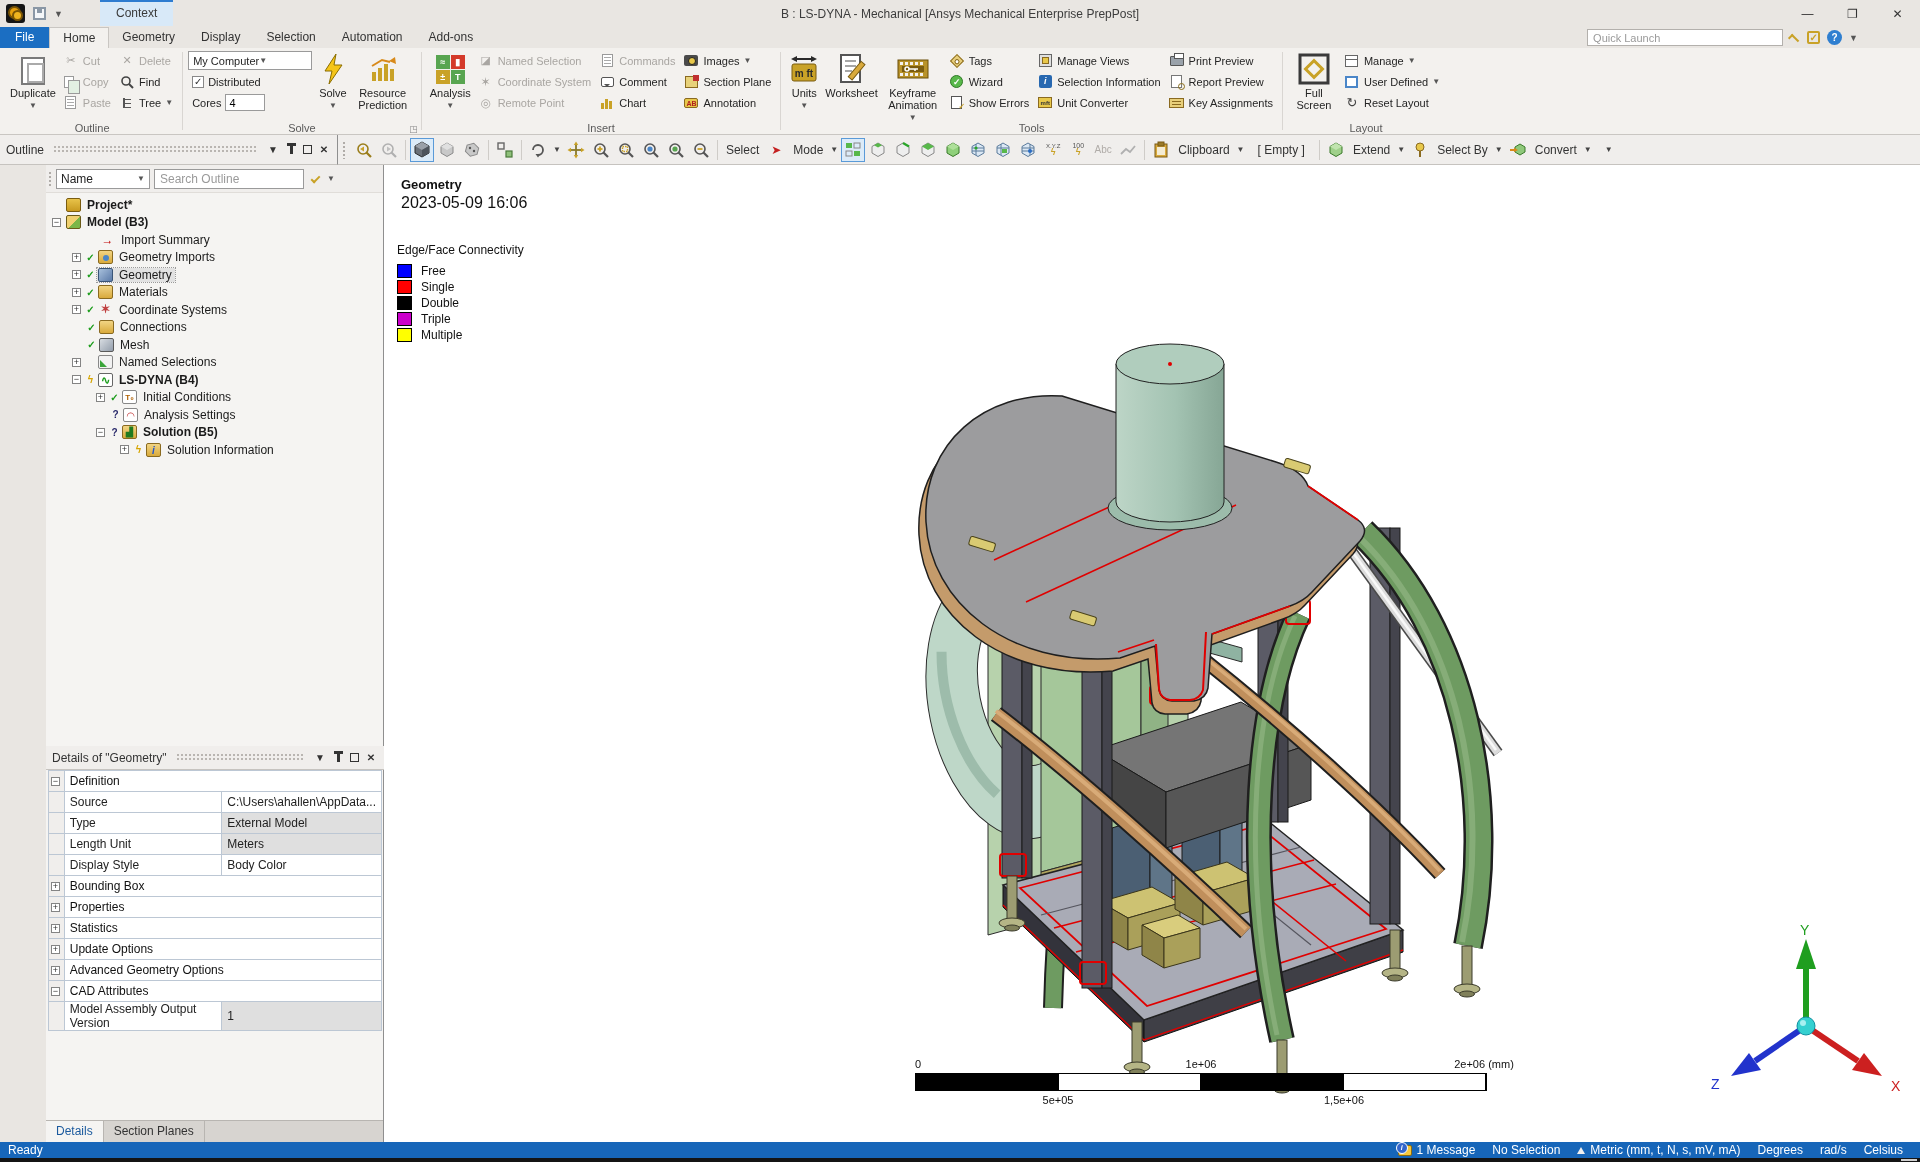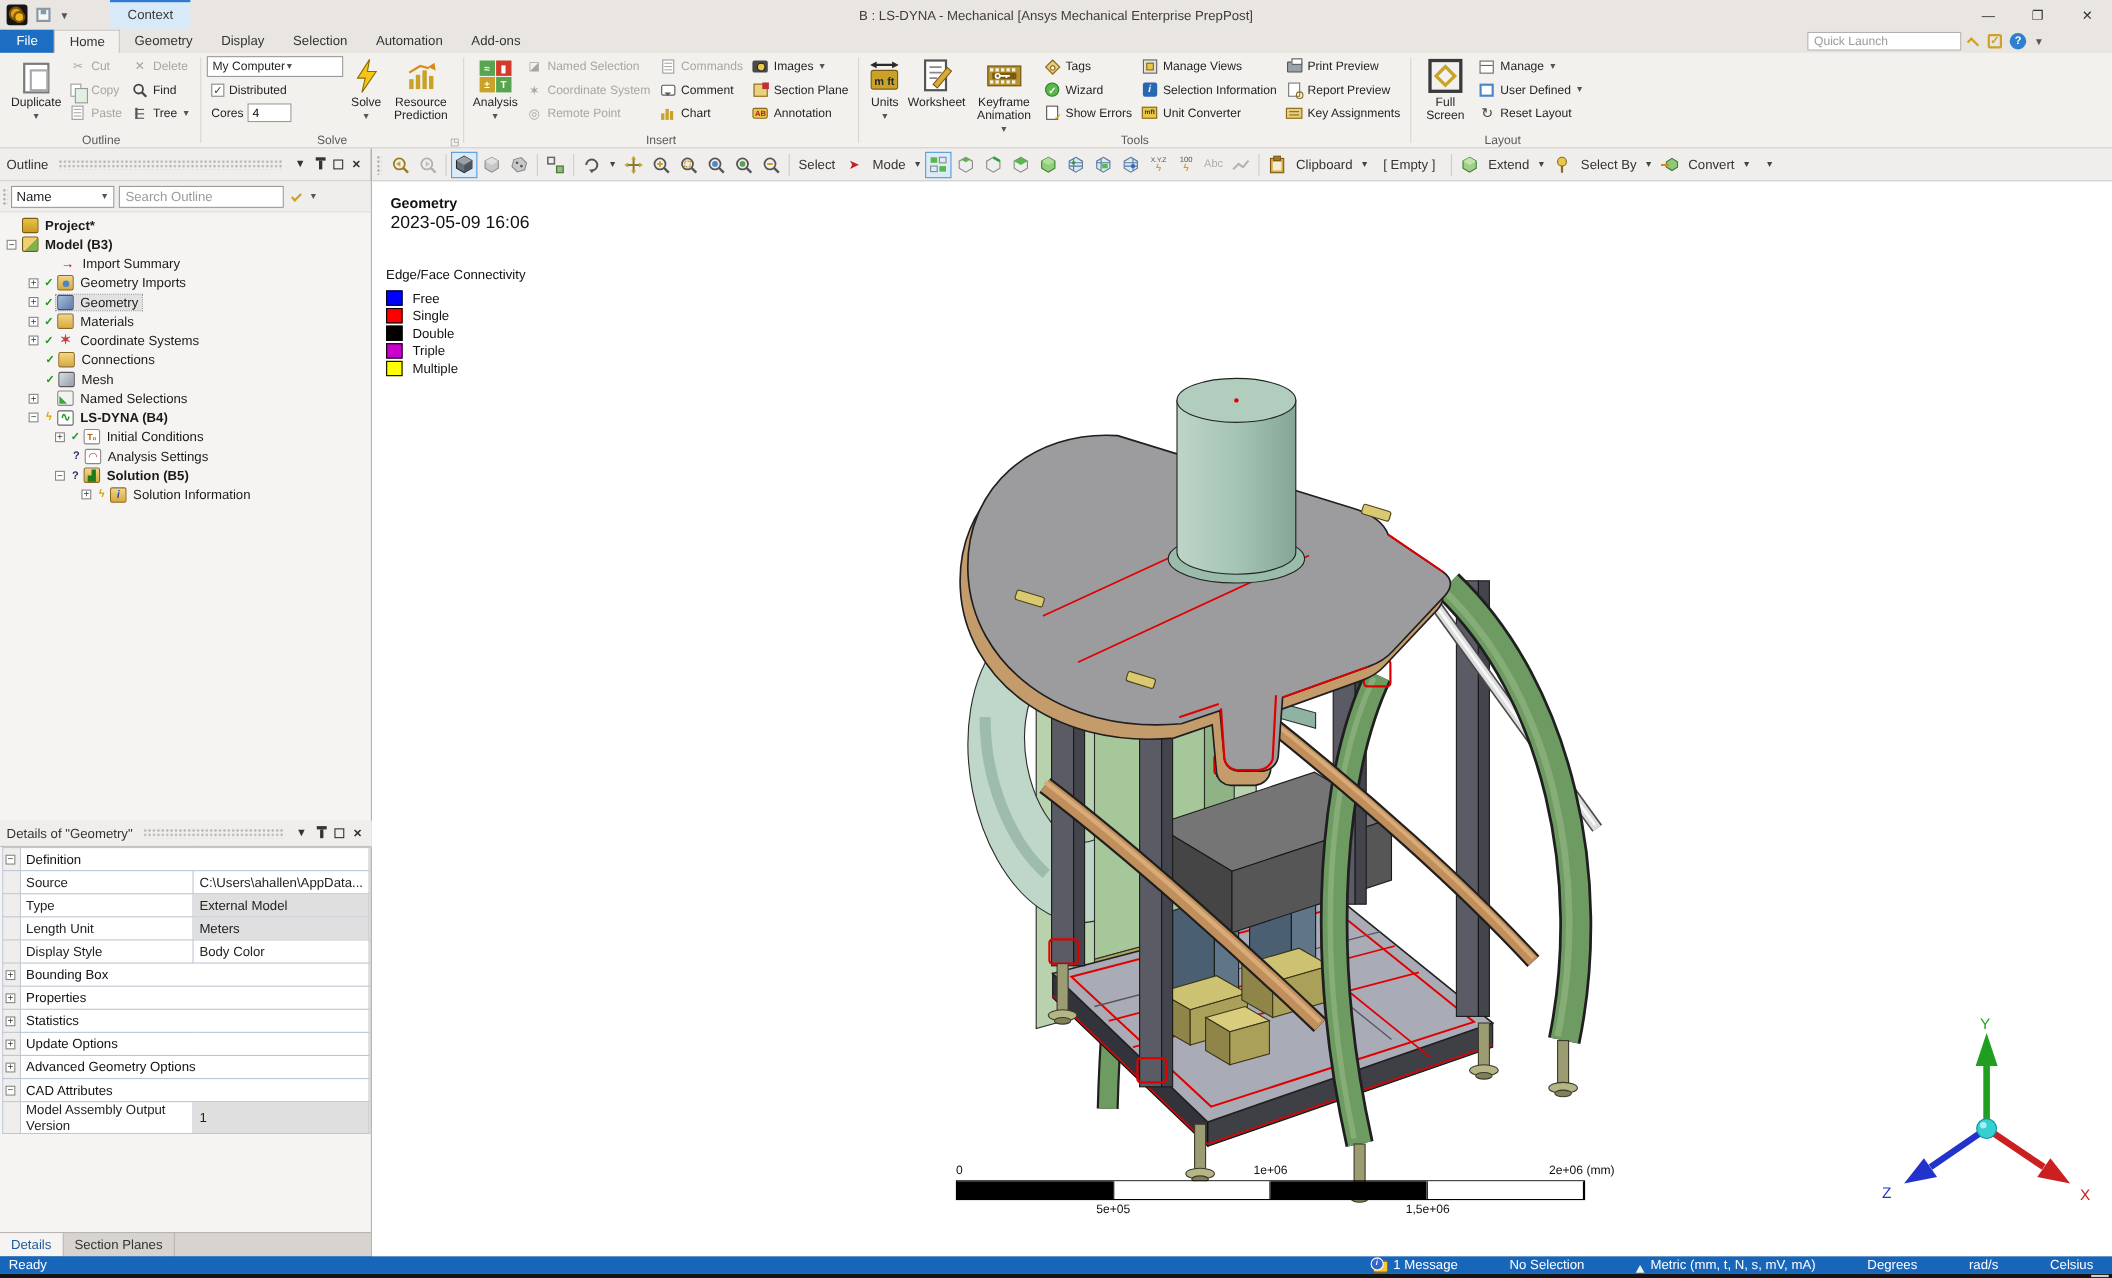--- a/index.html
+++ b/index.html
@@ -21,21 +21,21 @@
   .win-title { position:absolute; left:0; right:0; text-align:center; font-size:12px; color:#3c3c3c; pointer-events:none; }
   .win-ctrls { position:absolute; right:0; top:0; display:flex; }
   .win-ctrl { width:45px; height:27px; display:flex; align-items:center; justify-content:center; color:#333; font-size:12px; }
 
   
   .tabrow { height:21px; display:flex; align-items:stretch; flex:none; position:relative; background:#e9e6e2; }
   .rtab { padding:3px 13px 0 13px; font-size:12px; color:#333; }
   .rtab.file { background:#1b6ec2; color:#fff; padding:3px 15px 0 15px; }
   .rtab.active { background:#f3f1ee; border:1px solid #c9c6c2; border-bottom:none; }
   .quicklaunch { position:absolute; right:62px; top:2px; display:flex; align-items:center; gap:7px; }
-  .quicklaunch input { width:140px; height:17px; border:1px solid #b3b0ac; font-size:11px; padding:0 5px; color:#333; background:#fff; }
+  .quicklaunch input { width:196px; height:17px; border:1px solid #b3b0ac; font-size:11px; padding:0 5px; color:#333; background:#fff; }
   .quicklaunch input::placeholder { color:#9a9a9a; }
   .ql-chev { width:10px; height:6px; border-left:2px solid #c9a227; border-top:2px solid #c9a227; transform:rotate(45deg) translateY(2px); }
   .ql-check { width:13px; height:13px; border:2px solid #c9a227; border-radius:2px; color:#c9a227; font-size:10px; line-height:9px; text-align:center; font-weight:bold; }
   .ql-help { width:15px; height:15px; border-radius:50%; background:#2f7fd0; color:#fff; font-size:10px; font-weight:bold; text-align:center; line-height:15px; }
 
   
   .ribbon { height:87px; background:#f3f1ee; border-bottom:1px solid #c9c6c2; display:flex; flex:none; padding-left:2px; }
   .rgroup { position:relative; display:flex; align-items:flex-start; padding:2px 5px 13px 5px; }
   .glabel { position:absolute; left:0; right:0; bottom:0; text-align:center; font-size:11px; color:#5a5a5a; }
   .glaunch { position:absolute; right:3px; bottom:0; font-size:9px; color:#888; }
@@ -106,21 +106,21 @@
   .tbdots { width:5px; height:18px; background-image:radial-gradient(circle,#b0aca8 1px, transparent 1.2px); background-size:4px 4px; margin-right:4px; }
   .tb { width:24px; height:24px; border:1px solid transparent; display:flex; align-items:center; justify-content:center; font-size:12px; color:#444; flex:none; }
   .tb.sel { border-color:#5a9ad8; background:#dcebf8; }
   .tb-label { font-size:12px; color:#333; padding:0 4px; white-space:nowrap; }
   .tb-caret { font-size:8px; color:#444; padding:0 2px; }
   .tb-cursor { color:#c42020; font-size:12px; }
   .xyzic { font-size:6px; color:#555; line-height:6px; text-align:center; }
   .xyzic b { color:#c9a227; font-size:9px; }
 
   
-  .main { flex:1; display:flex; min-height:0; }
+  .main { flex:1; display:flex; min-height:0;padding-left:46px; }
   .leftpanel { width:338px; flex:none; background:#f5f4f2; border-right:1px solid #8f8f8f; display:flex; flex-direction:column; min-height:0; }
   .searchrow { height:28px; background:#f0eeec; display:flex; align-items:center; gap:4px; padding:0 4px 0 10px; flex:none; border-bottom:1px solid #e0ddd9; }
   .sr-dots { width:5px; height:16px; background-image:radial-gradient(circle,#b0aca8 1px, transparent 1.2px); background-size:4px 4px; position:absolute; left:2px; }
   .namesel { width:94px; height:20px; background:#fff; border:1px solid #9a9a9a; display:flex; align-items:center; justify-content:space-between; padding:0 4px; font-size:12px; color:#222; }
   .namesel .caret { font-size:8px; }
   .searchbox { width:150px; height:20px; border:1px solid #9a9a9a; font-size:12px; padding:0 5px; color:#333; background:#fff; }
   .searchbox::placeholder { color:#9a9a9a; }
   .sr-chev { width:9px; height:5px; border-left:2px solid #c9a227; border-bottom:2px solid #c9a227; transform:rotate(-45deg); margin:0 3px; }
 
   
@@ -184,21 +184,21 @@
   .sb-bar { height:18px; display:flex; border:1px solid #000; margin-top:1px; }
   .sb-bar i { flex:1; } .sb-bar i.b { background:#000; } .sb-bar i.w { background:#fff; border-left:1px solid #000; border-right:1px solid #000; }
   .sb-bot { position:relative; height:16px; margin-top:3px; }
 
   .triad { position:absolute; right:12px; top:758px; }
 
   
   .statusbar { height:16px; background:#1766b9; color:#fff; display:flex; align-items:center; font-size:12px; flex:none; }
   .statusbar .ready { padding-left:8px; }
   .statusbar .spacer { flex:1; }
-  .statusbar .sitem { display:flex; align-items:flex-end; gap:5px; margin-right:17px; white-space:nowrap;margin-left:30px; }
+  .statusbar .sitem { display:flex; align-items:center; gap:5px; margin-right:17px; white-space:nowrap; }
   .msgicon { width:14px; height:11px; background:#f6c83c; border:1px solid #8a6a10; border-radius:2px; position:relative; }
   .msgicon::before { content:"i"; position:absolute; left:-3px; top:-4px; width:10px; height:10px; border-radius:50%; background:#3366cc; border:1px solid #fff; color:#fff; font-size:7px; font-style:italic; font-weight:bold; text-align:center; line-height:10px; }
   .unit-tri { width:0; height:0; border-left:4px solid transparent; border-right:4px solid transparent; border-bottom:7px solid #f0f0f0; }
   .bottomstrip { height:4px; background:#141414; position:relative; flex:none; }
   .bottomstrip::after { content:""; position:absolute; right:3px; top:1px; width:16px; height:2px; background:#cfcfcf; }
 </style>
 </head>
 <body>
 
 <div id="app">

